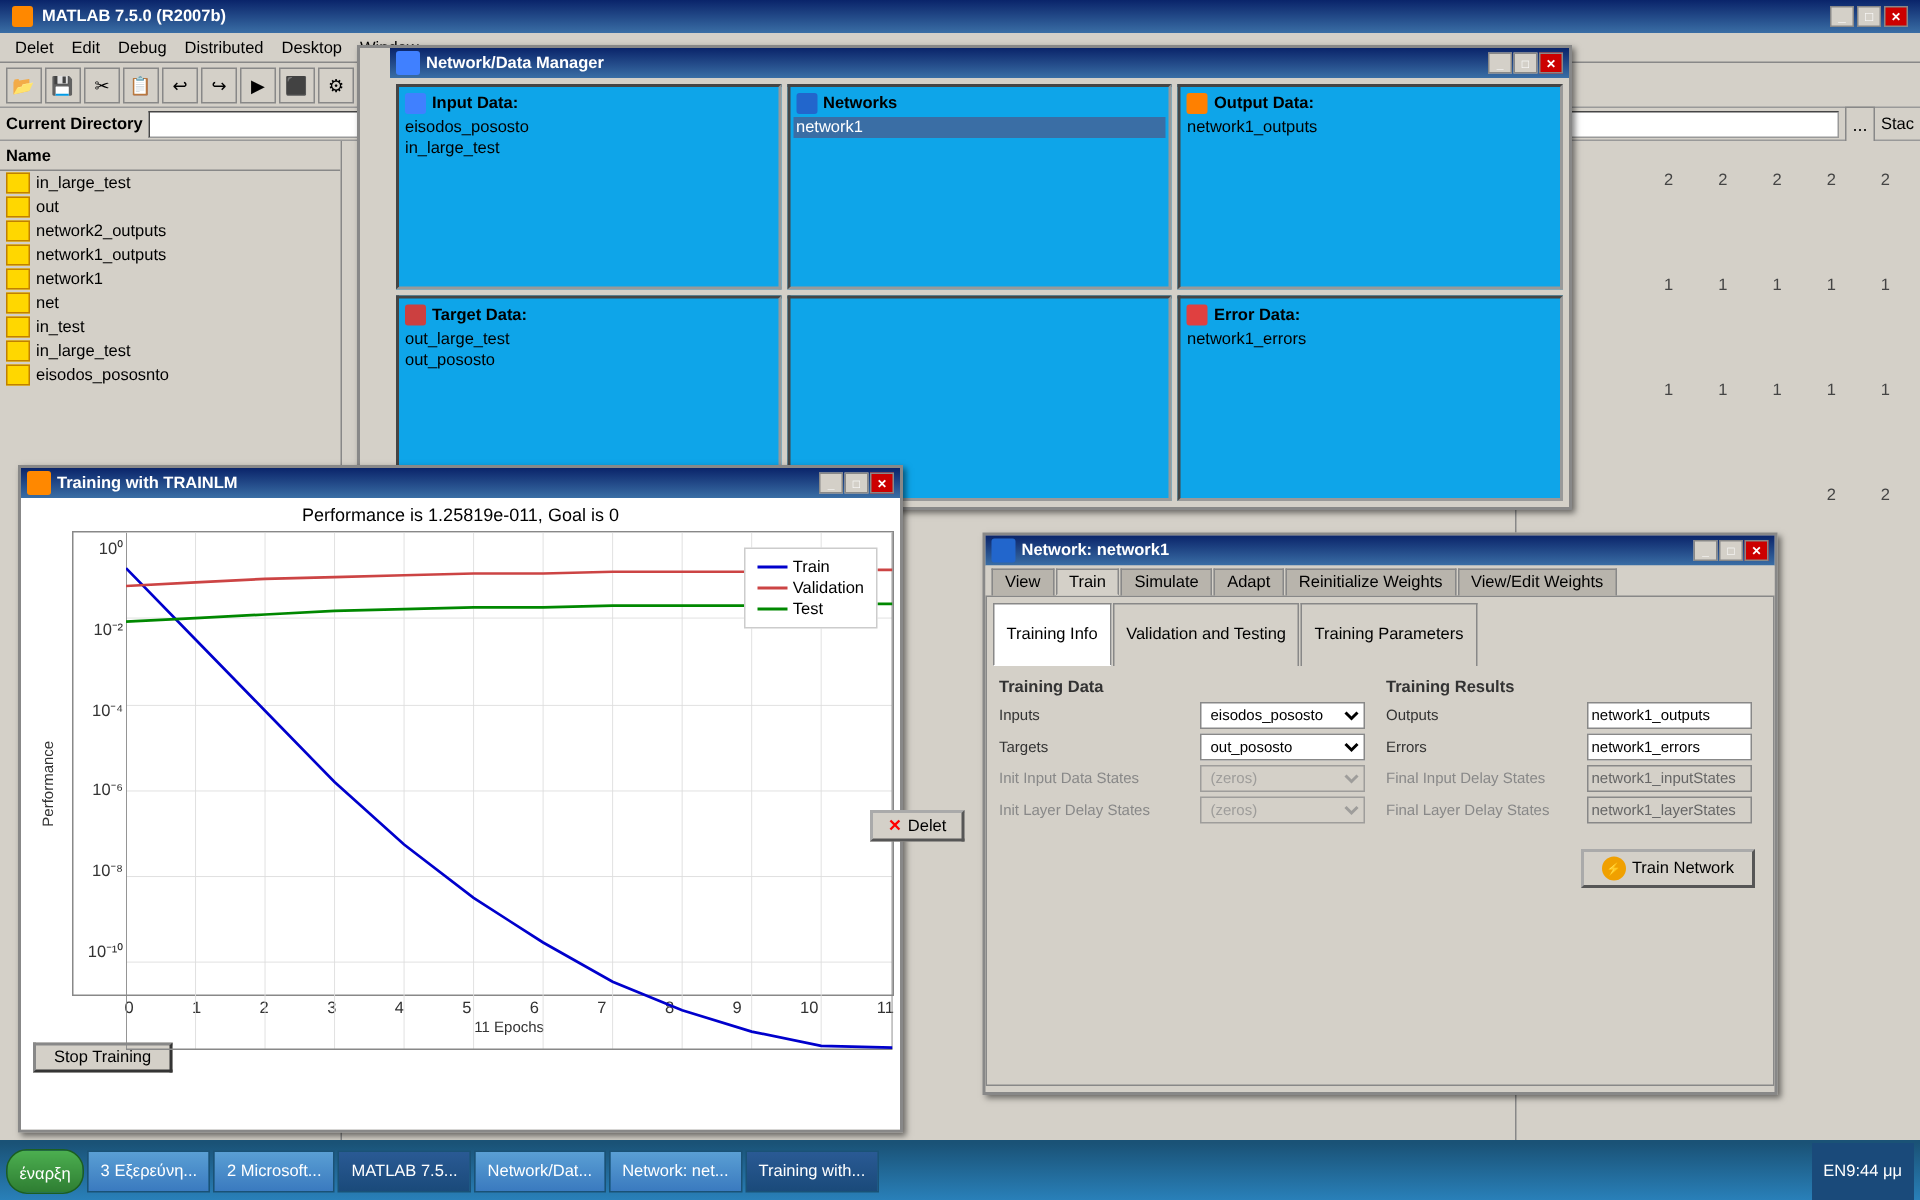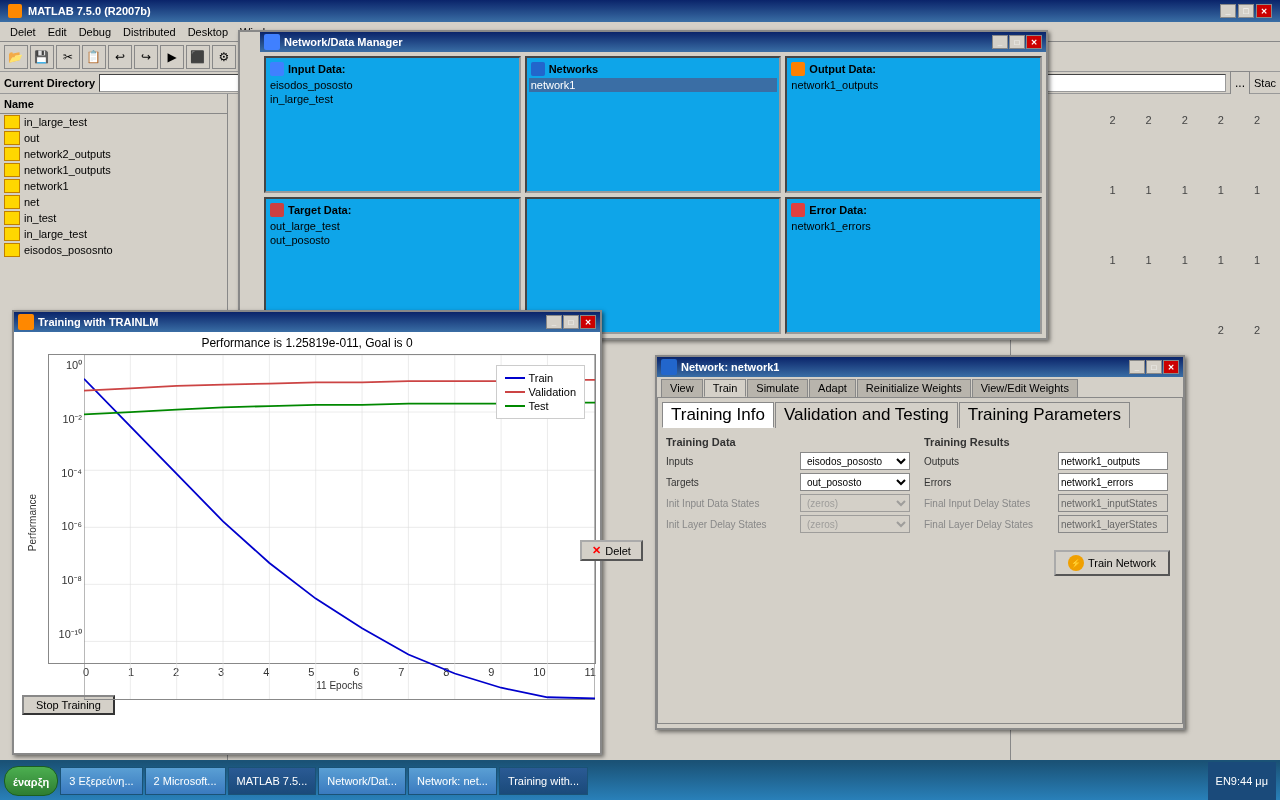--- a/index.html
+++ b/index.html
@@ -104,21 +104,21 @@
       gap: 2px;
       border-top: 2px solid #1a5276;
     }
     .start-btn {
       background: linear-gradient(to bottom, #4CAF50, #2e7d32);
       color: white;
       border: 1px solid #1b5e20;
       padding: 2px 8px;
       height: 30px;
       border-radius: 14px;
-      font-weight: bold;
+      font-weight: normal;
       cursor: pointer;
       font-size: 13px;
     }
     .taskbar-item {
       background: linear-gradient(to bottom, #5a9fd4, #3a7abf);
       border: 1px solid #1a5276;
       height: 28px;
       padding: 0 8px;
       color: white;
       cursor: pointer;
@@ -269,26 +269,26 @@
       padding: 4px;
       height: calc(100% - 44px);
       overflow: hidden;
     }
     .net-tabs-inner {
       display: flex;
       gap: 1px;
       margin-bottom: 4px;
     }
     .tab-inner {
-      padding: 2px 8px;
+      padding: 14px 8px;
       border: 1px solid #888;
       border-bottom: none;
       background: #d4d0c8;
       cursor: pointer;
-      font-size: 17px;
+      font-size: 11px;
     }
     .tab-inner.active { background: white; border-bottom: 1px solid white; }
     .train-data-section {
       display: flex;
       gap: 8px;
       padding: 4px;
     }
     .train-col { flex: 1; }
     .train-section-title { font-weight: bold; margin-bottom: 4px; color: #333; }
     .form-row {

